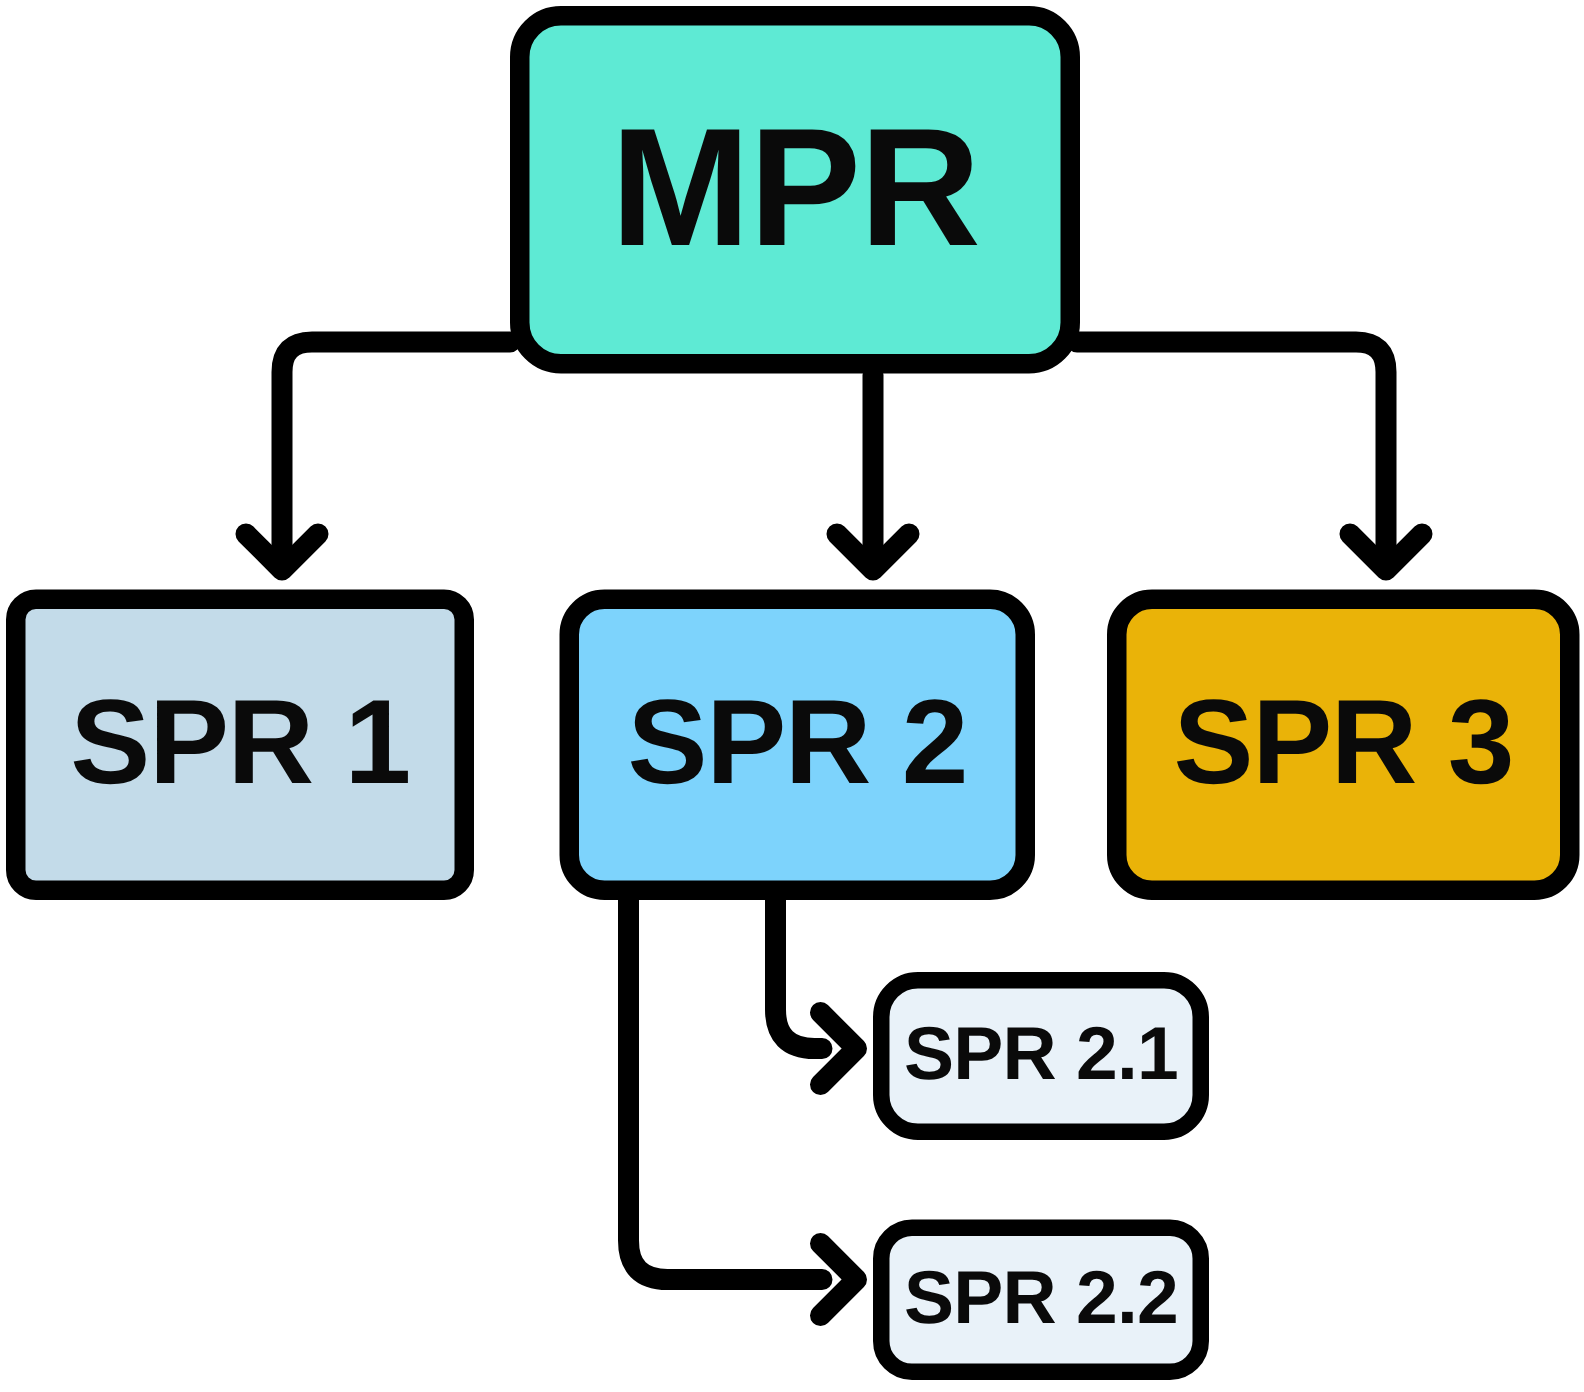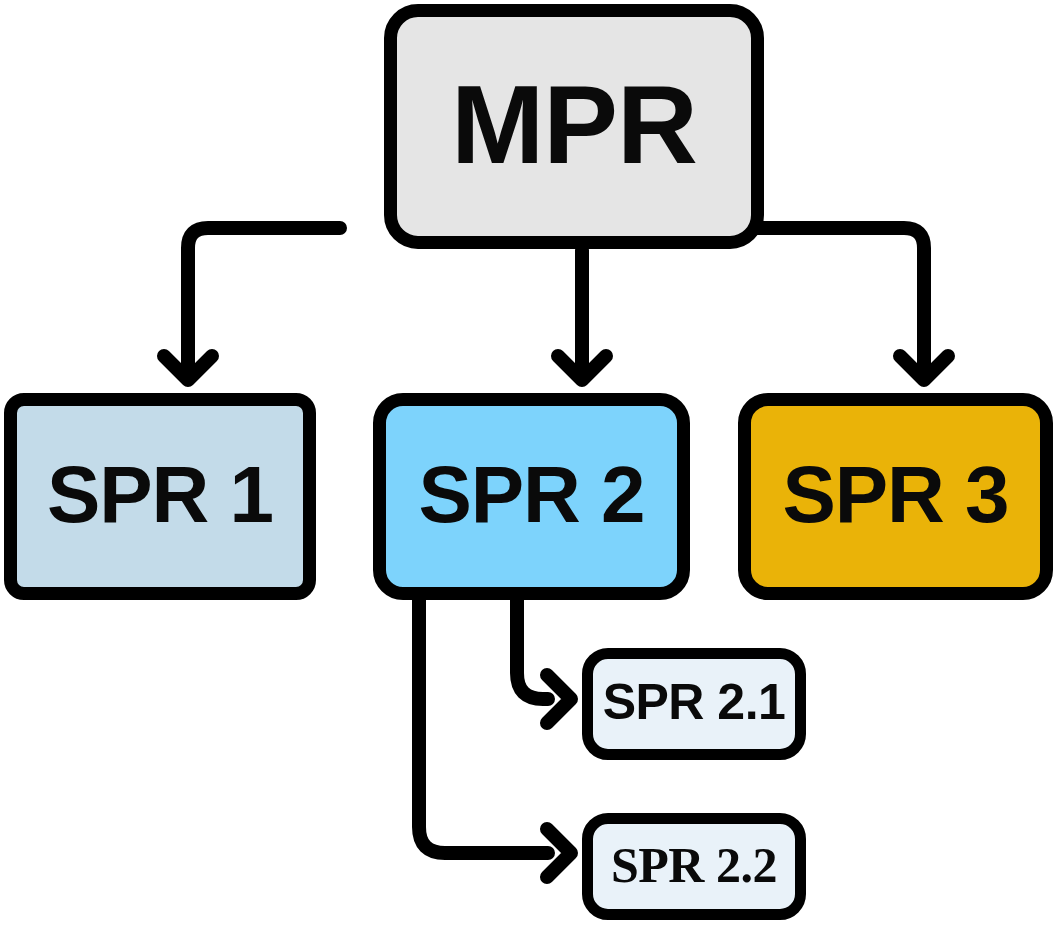--- a/index.html
+++ b/index.html
@@ -54,21 +54,21 @@
   .node-spr3 { left: 738px; width: 315px; }
   .node-grandchild {
     left: 582px;
     width: 224px;
     border-width: 11px;
     border-radius: 26px;
     font-size: 50px;
     letter-spacing: -0.5px;
   }
   .node-spr21 { top: 648px; height: 112px; }
-  .node-spr22 { top: 813px; height: 107px; font-family: Liberation Serif, serif; }
+  .node-spr22 { top: 813px; height: 107px; }
   .node-label { line-height: 1; transform: translateY(-2px); }
 </style>
 </head>
 <body>
 
 <div class="canvas" style="background-color: rgb(255, 255, 255);">
 
   <svg class="edges-layer" viewBox="0 0 1056 928" xmlns="http://www.w3.org/2000/svg">
     <g fill="none" stroke="#000000" stroke-width="14" stroke-linecap="round" stroke-linejoin="round">
 
@@ -82,37 +82,37 @@
       <path d="M 900 356 L 924 380 L 948 356"></path>
 
       <path d="M 517 598 L 517 673 Q 517 699 543 699 L 548 699"></path>
       <path d="M 547 675 L 571 699 L 547 723"></path>
 
       <path d="M 419 598 L 419 827 Q 419 853 445 853 L 548 853"></path>
       <path d="M 547 829 L 571 853 L 547 877"></path>
     </g>
   </svg>
 
-  <div class="node node-root" style="background-color: #e5e5e5; border-color: rgb(0, 0, 0); margin-left: 44px;">
+  <div class="node node-root" style="background-color: #5eead4; border-color: rgb(0, 0, 0);">
     <span class="node-label">MPR</span>
   </div>
 
   <div class="node node-child node-spr1" style="background-color: rgb(195, 219, 233); border-color: rgb(0, 0, 0); border-radius: 20px;">
     <span class="node-label">SPR 1</span>
   </div>
 
   <div class="node node-child node-spr2" style="background-color: #7dd3fc; border-color: rgb(0, 0, 0);">
     <span class="node-label">SPR 2</span>
   </div>
 
   <div class="node node-child node-spr3" style="background-color: #eab308; border-color: rgb(0, 0, 0);">
     <span class="node-label">SPR 3</span>
   </div>
 
-  <div class="node node-grandchild node-spr21" style="background-color: rgb(233, 242, 249); border-color: rgb(0, 0, 0);">
+  <div class="node node-grandchild node-spr21" style="background-color: rgb(233, 242, 249); border-color: rgb(0, 0, 0); border-radius: 30px;">
     <span class="node-label">SPR 2.1</span>
   </div>
 
   <div class="node node-grandchild node-spr22" style="background-color: rgb(233, 242, 249); border-color: rgb(0, 0, 0);">
     <span class="node-label">SPR 2.2</span>
   </div>
 
 </div>
 
 </body></html>

